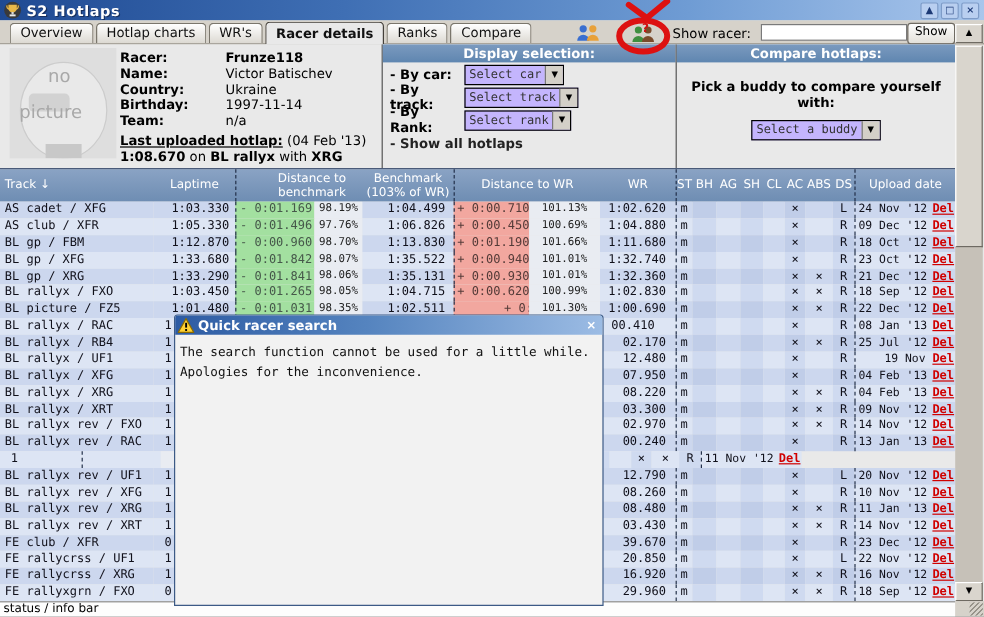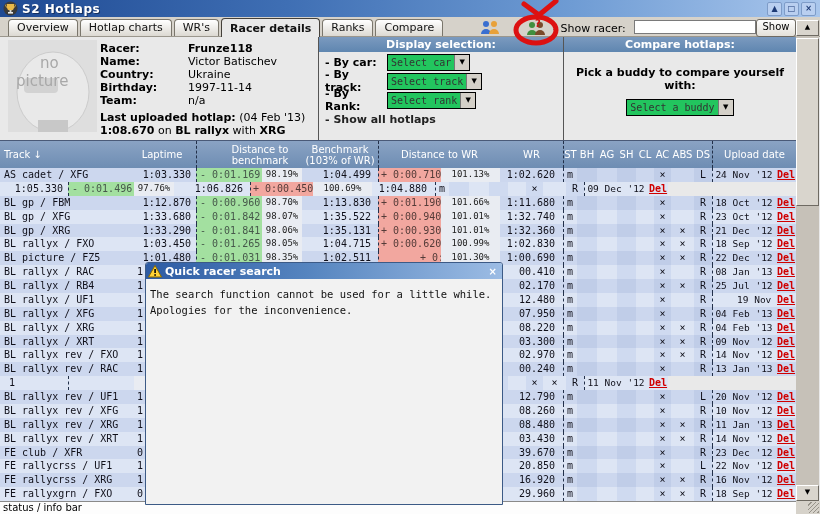--- a/index.html
+++ b/index.html
@@ -24,37 +24,37 @@
   .tool-icon{position:absolute;top:19px;width:24px;height:17px;}
   .show-racer-label{position:absolute;left:553px;top:22px;font-size:11px;color:#000;}
   .racer-input{position:absolute;left:634px;top:20px;width:116px;height:12px;border:1px solid #7a7a7a;
     background:#fff;font-size:10px;padding:0 2px;}
   .show-btn{position:absolute;left:756px;top:19px;width:38px;height:16px;background:linear-gradient(#fdfdfd,#e3e0d9);
     border:1px solid #6e6a62;border-radius:3px;font-size:10px;text-align:center;line-height:14px;color:#000;}
   
   .panels{position:absolute;left:0;top:37px;width:796px;height:103px;background:#e9e9e9;}
   .nopic{position:absolute;left:8px;top:3px;width:89px;height:92px;background:#dedede;overflow:hidden;}
   .nopic .t1,.nopic .t2{position:absolute;color:#a8a8a8;font-size:15px;}
-  .nopic .t1{left:32px;top:14px;} .nopic .t2{left:8px;top:32px;}
+  .nopic .t1{left:32px;top:14px;} .nopic .t2{left:8px;top:44px;}
   .racer-fields{position:absolute;left:100px;top:5px;}
   .rf-row{height:13px;font-size:11px;line-height:13px;}
   .rf-label{display:inline-block;width:88px;font-weight:bold;color:#000;}
   .rf-value{color:#000;}
   .rf-row.first .rf-value{font-weight:bold;}
   .last-hotlap{position:absolute;left:100px;top:74px;font-size:11px;line-height:13px;color:#000;}
-  .lh-label{font-weight:bold;}
+  .lh-label{font-weight:bold;text-decoration:underline;}
   .lh-bold{font-weight:bold;}
   .panel{position:absolute;top:0;height:103px;border-left:1px solid #555;box-sizing:border-box;}
   .panel-display{left:318px;width:245px;}
   .panel-compare{left:563px;width:233px;}
   .panel-header{height:15px;background:linear-gradient(#7b9abf,#5f86b0);color:#fff;font-weight:bold;
     font-size:11px;text-align:center;line-height:15px;}
   .ds-row{display:flex;align-items:center;height:18px;margin:1px 0 0 6px;}
   .ds-label{font-size:11px;font-weight:bold;width:62px;}
-  .fake-select{display:inline-flex;height:15px;border:1px solid #000;background:#22c55e;align-items:stretch;}
+  .fake-select{display:inline-flex;height:15px;border:1px solid #000;background:#c4b5fd;align-items:stretch;}
   .fs-txt{font-family:"DejaVu Sans Mono",monospace;font-size:10px;line-height:15px;padding:0 3px;color:#333;}
   .fs-arw{width:14px;background:#d4d0c8;border-left:1px solid #777;font-size:7px;line-height:14px;text-align:center;color:#000;}
   .show-all{font-size:11px;font-weight:bold;margin:4px 0 0 6px;color:#222;}
   .cmp-prompt{font-size:11px;font-weight:bold;text-align:center;margin-top:14px;}
   .cmp-select-wrap{text-align:center;margin-top:4px;}
   .cmp-select-wrap .fake-select{margin:0 auto;}
   
   .thead{position:absolute;left:0;top:140px;width:796px;height:28px;display:flex;
     background:linear-gradient(#8aa3c4,#6e8db3);border-top:1px solid #4a5a78;box-sizing:border-box;}
   .th{color:#fff;font-size:10px;line-height:11px;display:flex;flex-direction:column;
@@ -255,20 +255,21 @@
         <span class="cell c-flag" style="width: 20px;"></span>
         <span class="cell c-flag tint" style="width: 19px;"></span>
         <span class="cell c-flag" style="width: 18px;"></span>
         <span class="cell c-flag tint" style="width: 17px;">×</span>
         <span class="cell c-flag" style="width: 23px;"></span>
         <span class="cell c-flag tint" style="width: 18px;">L</span>
         <span class="cell c-date dashl" style="width: 63px;">24 Nov '12</span>
         <span class="cell c-del" style="width: 21px;">Del</span>
       </div>
       <div class="row even">
+        <span class="cell c-track" style="width: 128px;">AS club / XFR</span>
         <span class="cell c-lap" style="width: 68px;">1:05.330</span>
         <span class="cell c-dbm dashl green" style="width: 66px;">- 0:01.496</span>
         <span class="cell c-pct" style="width: 40px;">97.76%</span>
         <span class="cell c-bm" style="width: 76px;">1:06.826</span>
         <span class="cell c-dwr dashl red" style="width: 63px;">+ 0:00.450</span>
         <span class="cell c-pct" style="width: 59px;">100.69%</span>
         <span class="cell c-wr" style="width: 63px;">1:04.880</span>
         <span class="cell c-flag c-st dashl" style="width: 14px;">m</span>
         <span class="cell c-flag tint" style="width: 20px;"></span>
         <span class="cell c-flag" style="width: 20px;"></span>
@@ -381,21 +382,21 @@
         <span class="cell c-del" style="width: 21px;">Del</span>
       </div>
       <div class="row even">
         <span class="cell c-track" style="width: 128px;">BL rallyx / RAC</span>
         <span class="cell c-lap part" style="width: 68px;">1</span>
         <span class="cell c-dbm dashl" style="width: 66px;"></span>
         <span class="cell c-pct" style="width: 40px;"></span>
         <span class="cell c-bm" style="width: 76px;"></span>
         <span class="cell c-dwr dashl" style="width: 63px;"></span>
         <span class="cell c-pct" style="width: 59px;"></span>
-        <span class="cell c-wr" style="width: 63px;">00.410</span>
+        <span class="cell c-wr" style="width: 63px; text-align: center;">00.410</span>
         <span class="cell c-flag c-st dashl" style="width: 14px;">m</span>
         <span class="cell c-flag tint" style="width: 20px;"></span>
         <span class="cell c-flag" style="width: 20px;"></span>
         <span class="cell c-flag tint" style="width: 19px;"></span>
         <span class="cell c-flag" style="width: 18px;"></span>
         <span class="cell c-flag tint" style="width: 17px;">×</span>
         <span class="cell c-flag" style="width: 23px;"></span>
         <span class="cell c-flag tint" style="width: 18px;">R</span>
         <span class="cell c-date dashl" style="width: 63px;">08 Jan '13</span>
         <span class="cell c-del" style="width: 21px;">Del</span>

